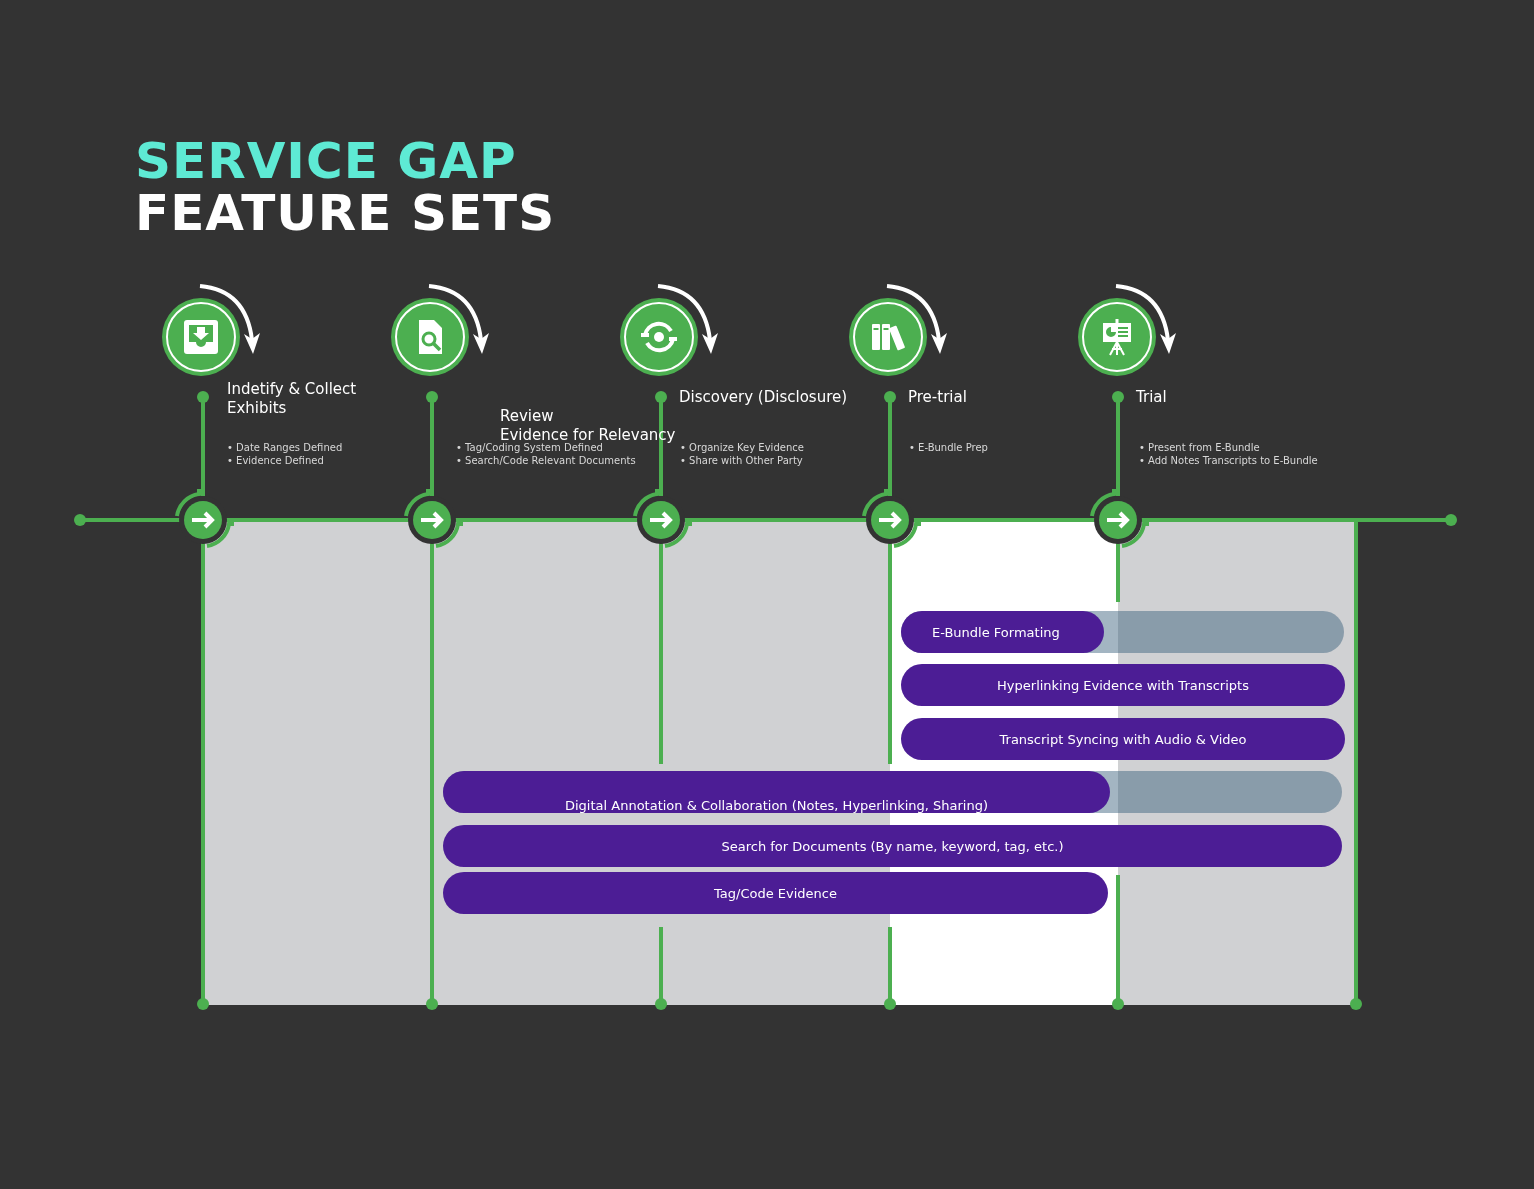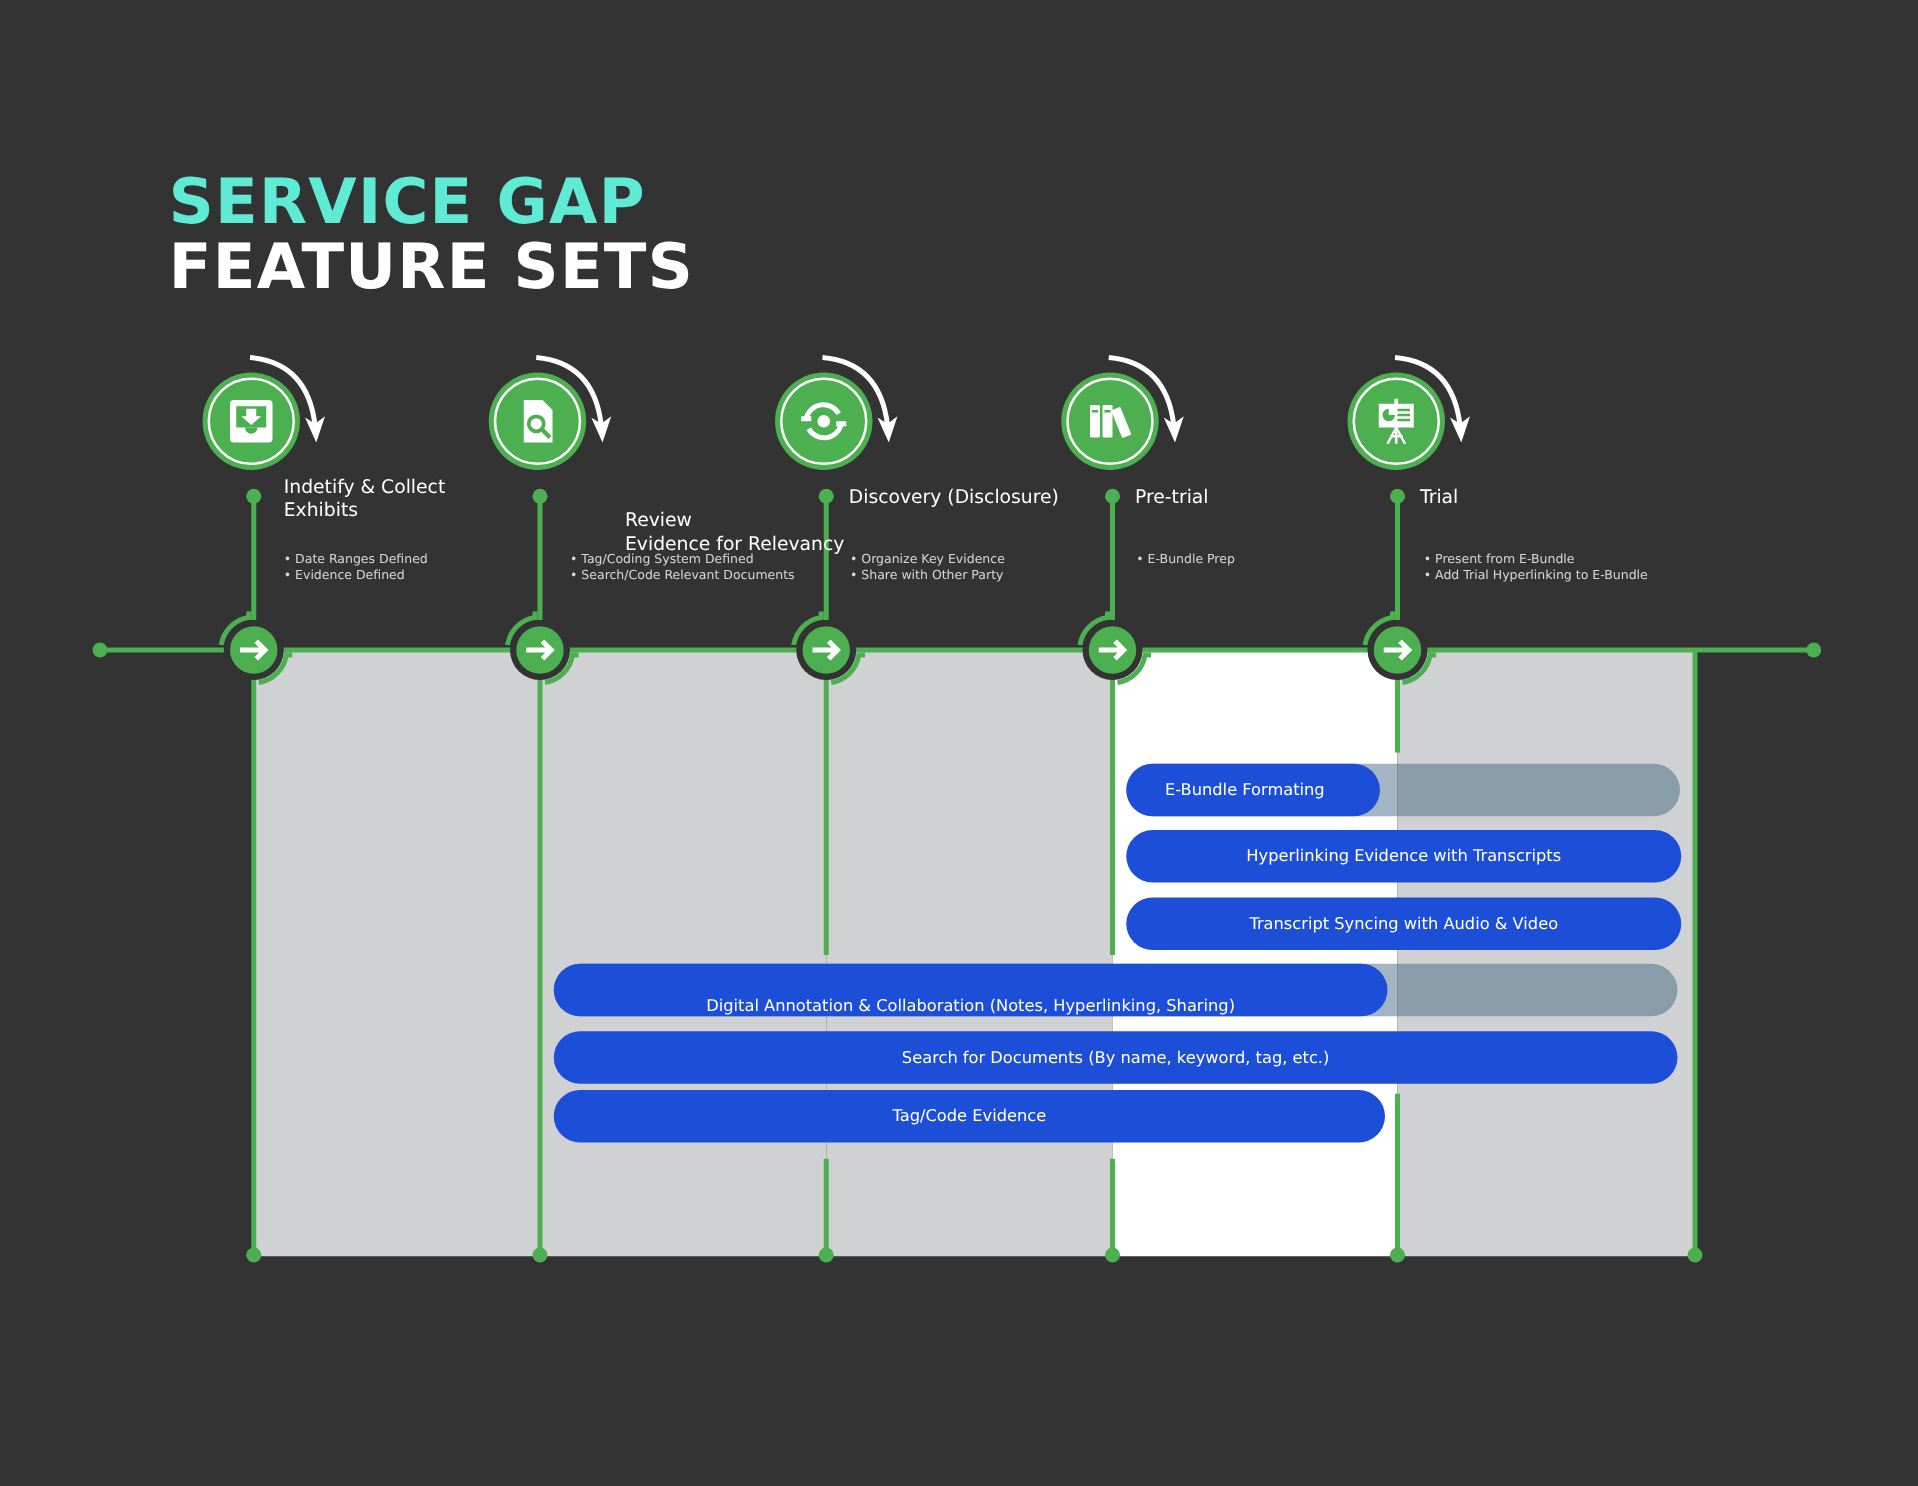--- a/index.html
+++ b/index.html
@@ -22,21 +22,21 @@
                   border:2px solid #fff; border-radius:50%; }
   .stage-circle svg { position:absolute; left:19px; top:19px; width:40px; height:40px; z-index:2; }
   .curve-arrow { position:absolute; width:70px; height:80px; }
 
   .stage-title { position:absolute; color:#fff; font-size:15px; line-height:19px; }
   .stage-bullets { position:absolute; color:#d8d8d8; font-size:10px; line-height:13px; }
 
   .node { position:absolute; width:62px; height:62px; }
   .node svg { width:62px; height:62px; }
 
-  .bar { position:absolute; height:42px; border-radius:21px; background:#1d4ed8; color:#fff;
+  .bar { position:absolute; height:42px; border-radius:21px; background:#4c1d95; color:#fff;
          font-size:13px; display:flex; align-items:center; justify-content:center; box-sizing:border-box; }
   .bar-ghost { position:absolute; height:42px; border-radius:21px; background:rgba(51,90,120,0.45); }
   .bar.left { justify-content:flex-start; padding-left:31px; }
 </style>
 </head>
 <body>
 
 <div class="title l1">SERVICE GAP</div>
 <div class="title l2">FEATURE SETS</div>
 
@@ -179,21 +179,21 @@
 </div>
 <div class="stage-bullets" style="left:680px;top:441px;">
   <div>• Organize Key Evidence</div>
   <div>• Share with Other Party</div>
 </div>
 <div class="stage-bullets" style="left:909px;top:441px;">
   <div>• E-Bundle Prep</div>
 </div>
 <div class="stage-bullets" style="left:1139px;top:441px;">
   <div>• Present from E-Bundle</div>
-  <div>• Add Trial Hyperlinking to E-Bundle</div>
+  <div>• Add Notes Transcripts to E-Bundle</div>
 </div>
 
 <div class="node" style="left:172px;top:489px;">
   <svg viewBox="0 0 62 62">
     <path d="M5 27 A26 26 0 0 1 27 5 V0" fill="none" stroke="#4caf50" stroke-width="4"></path>
     <path d="M35 57 A26 26 0 0 0 57 35 H62" fill="none" stroke="#4caf50" stroke-width="4"></path>
     <circle cx="31" cy="31" r="24" fill="#333"></circle>
     <circle cx="31" cy="31" r="19" fill="#4caf50"></circle>
     <path d="M20 31 H40 M33 24 L40 31 L33 38" fill="none" stroke="#fff" stroke-width="4"></path>
   </svg>

